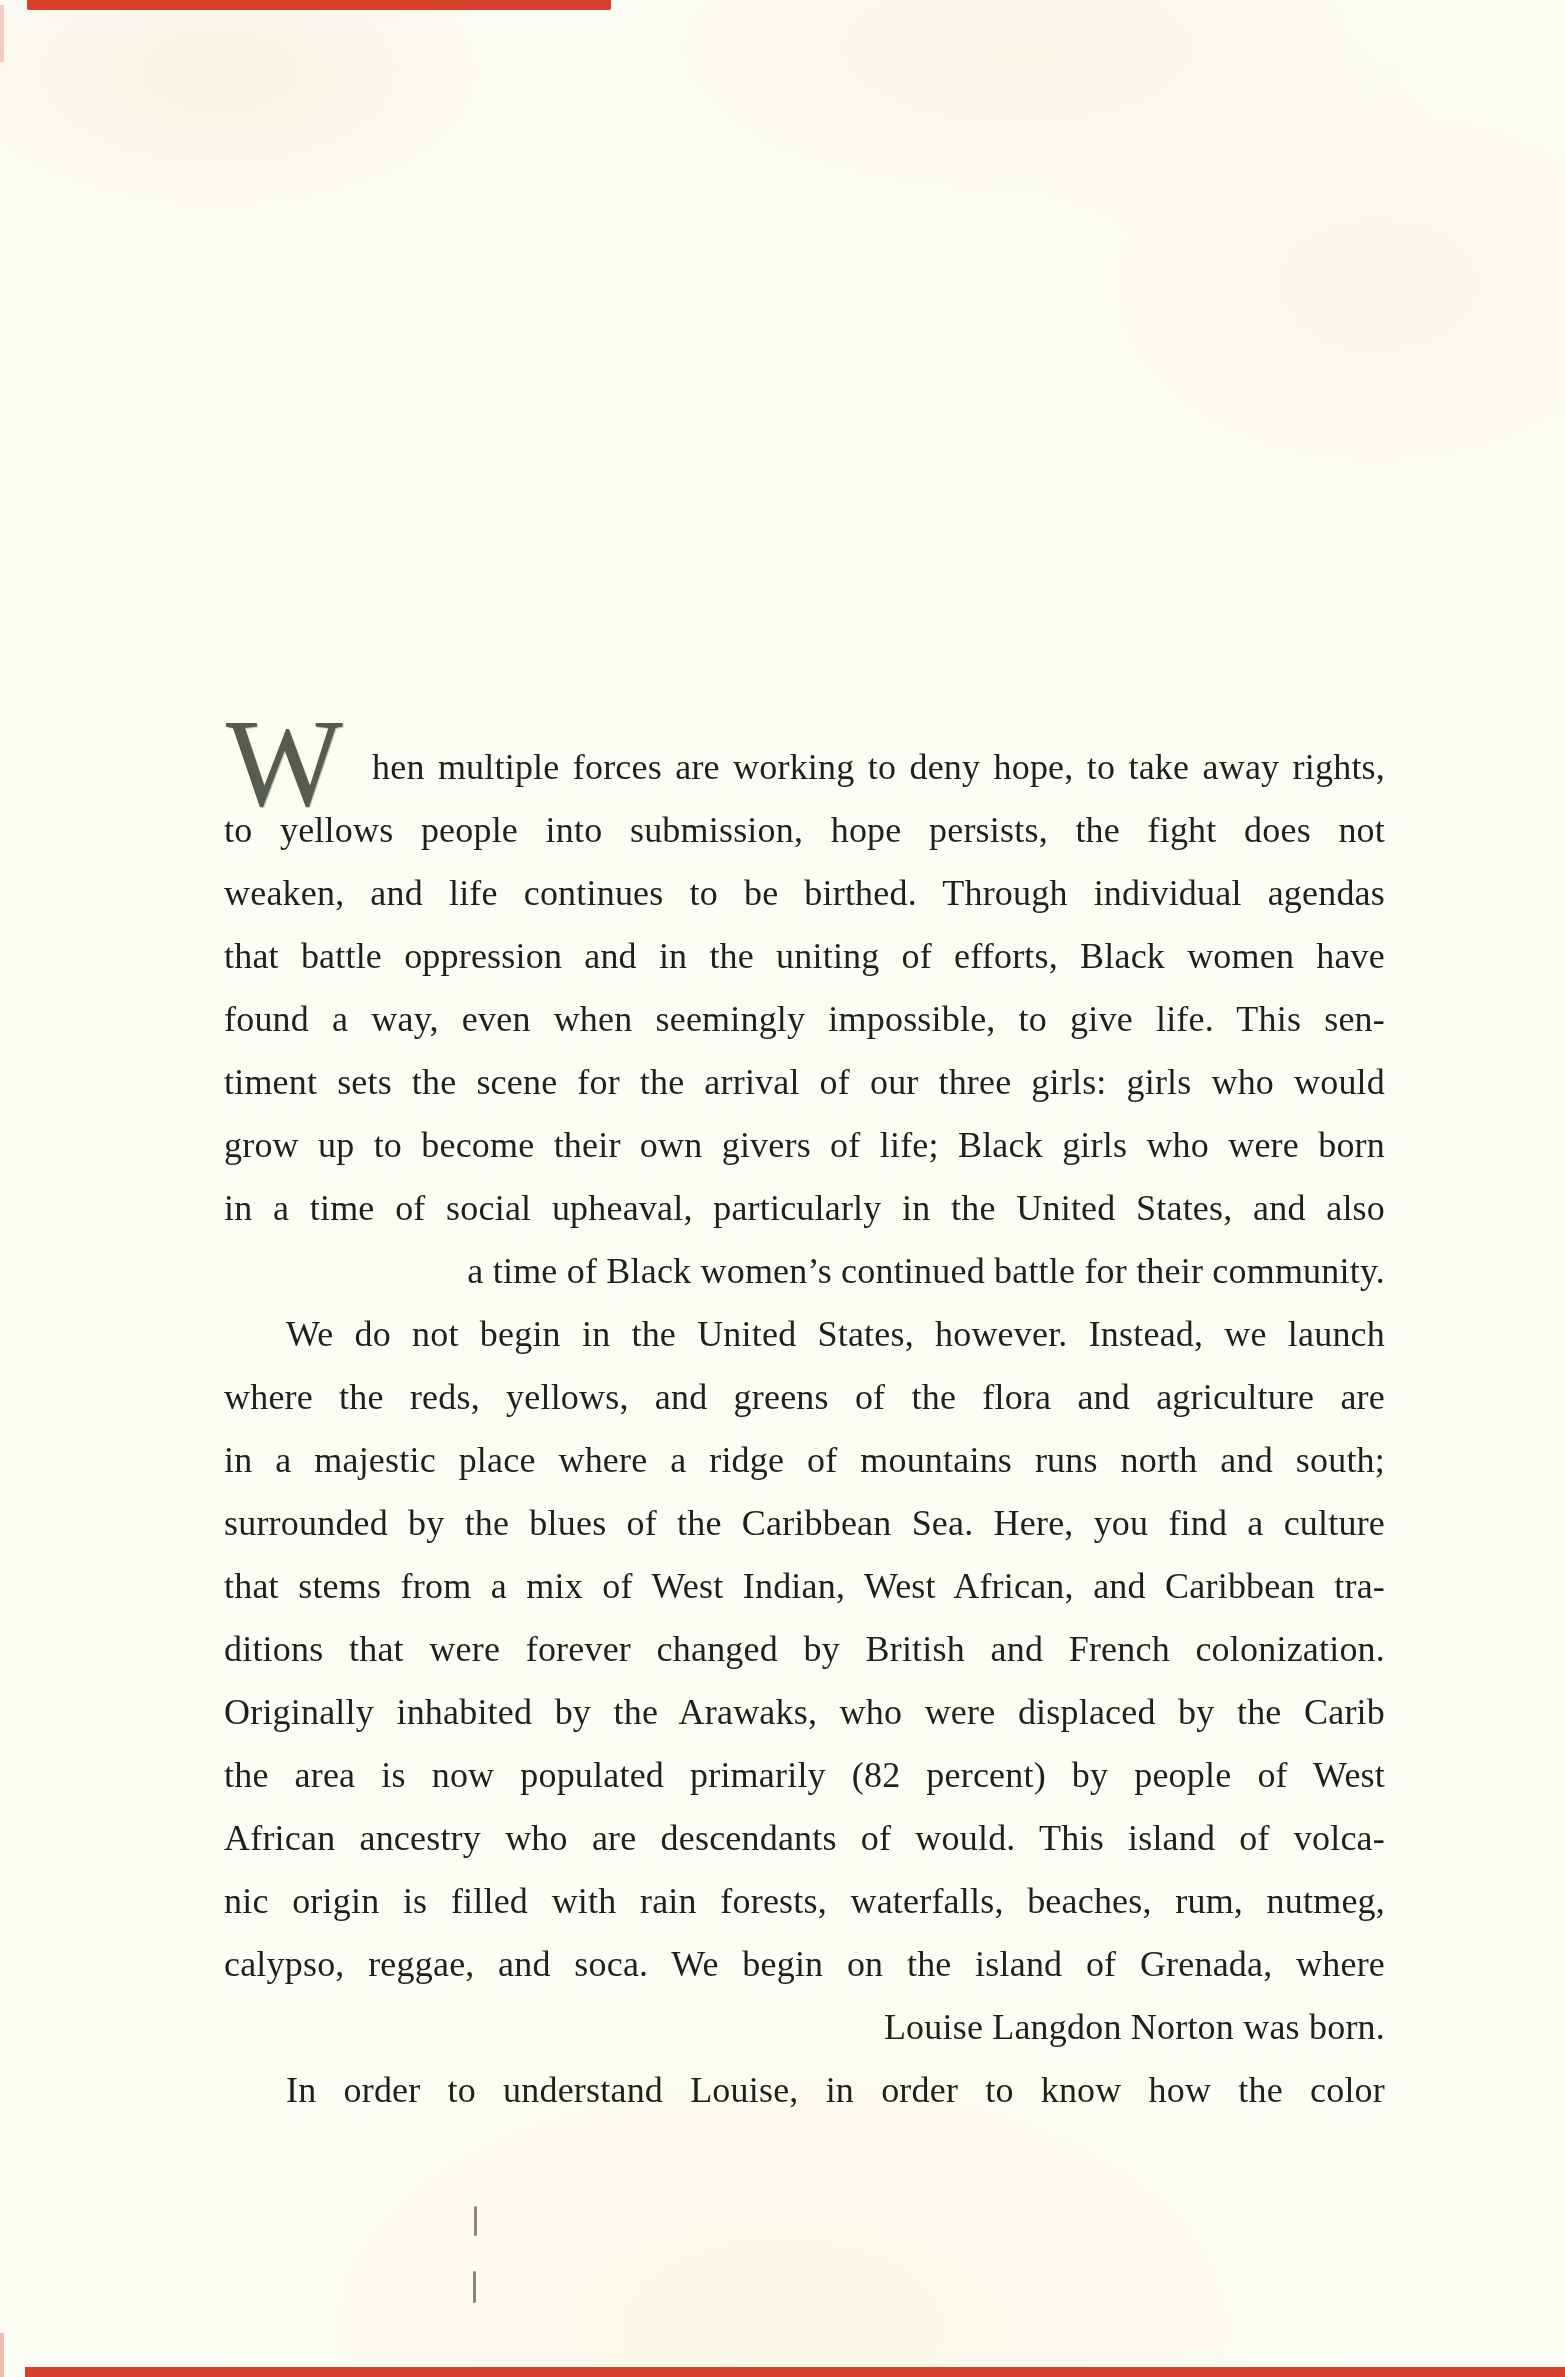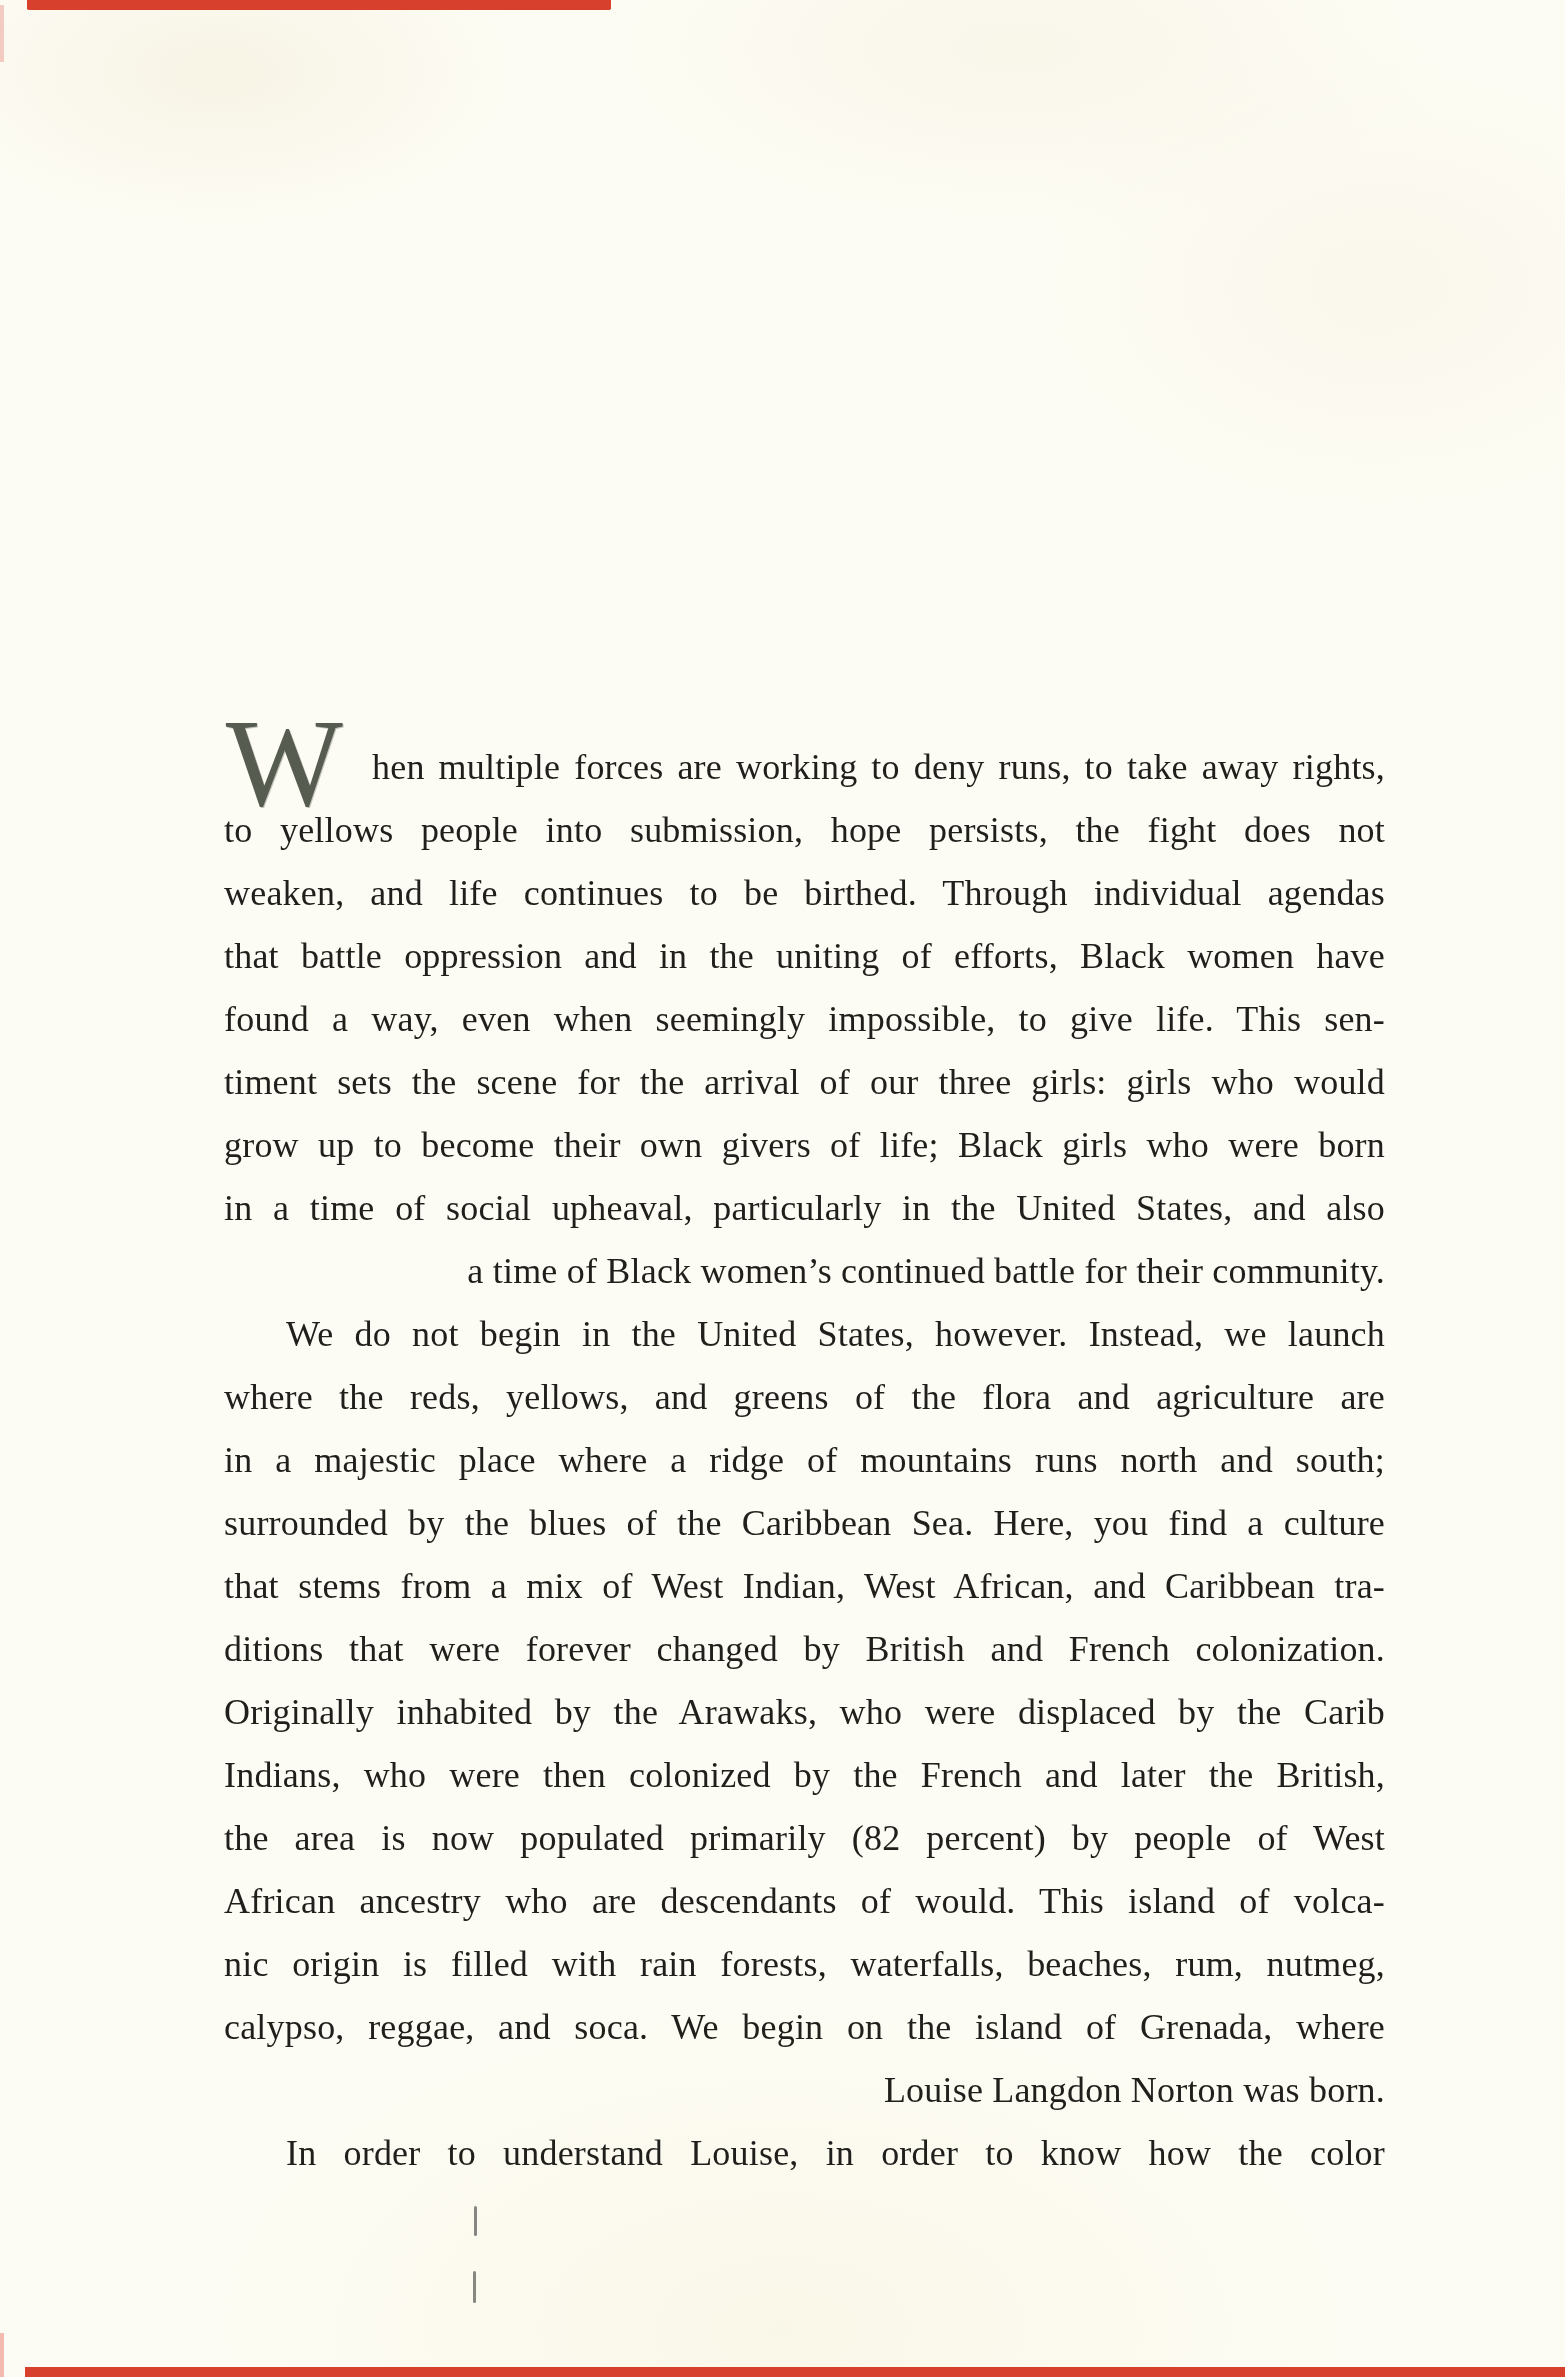--- a/index.html
+++ b/index.html
@@ -79,37 +79,36 @@
   <div class="edge edge-bottom-red" style="background-color: rgb(215, 64, 44);"></div>
   <div class="edge edge-left-top" style="background-color: rgb(237, 164, 154);"></div>
   <div class="edge edge-left-bottom" style="background-color: rgb(237, 164, 154);"></div>
 
   <div class="tick tick-1" style="background-color: rgb(95, 95, 93);"></div>
   <div class="tick tick-2" style="background-color: rgb(95, 95, 93);"></div>
 
   <div class="text-block" style="color: rgb(33, 31, 28);">
     <span class="drop-cap" style="color: rgb(86, 92, 80);">W</span>
 
-  <div class="line just dropline">hen multiple forces are working to deny runs, to take away rights,</div>
+  <div class="line just dropline">hen multiple forces are working to deny hope, to take away rights,</div>
       <div class="line just">to yellows people into submission, hope persists, the fight does not</div>
       <div class="line just">weaken, and life continues to be birthed. Through individual agendas</div>
       <div class="line just">that battle oppression and in the uniting of efforts, Black women have</div>
       <div class="line just">found a way, even when seemingly impossible, to give life. This sen-</div>
       <div class="line just">timent sets the scene for the arrival of our three girls: girls who would</div>
       <div class="line just">grow up to become their own givers of life; Black girls who were born</div>
       <div class="line just">in a time of social upheaval, particularly in the United States, and also</div>
       <div class="line">a time of Black women’s continued battle for their community.</div>
       <div class="line just indent">We do not begin in the United States, however. Instead, we launch</div>
       <div class="line just">where the reds, yellows, and greens of the flora and agriculture are</div>
       <div class="line just">in a majestic place where a ridge of mountains runs north and south;</div>
       <div class="line just">surrounded by the blues of the Caribbean Sea. Here, you find a culture</div>
       <div class="line just">that stems from a mix of West Indian, West African, and Caribbean tra-</div>
       <div class="line just">ditions that were forever changed by British and French colonization.</div>
       <div class="line just">Originally inhabited by the Arawaks, who were displaced by the Carib</div>
-      <div class="line just">Indians, who were then colonized by the French and later the British,</div>
       <div class="line just">the area is now populated primarily (82 percent) by people of West</div>
       <div class="line just">African ancestry who are descendants of would. This island of volca-</div>
       <div class="line just">nic origin is filled with rain forests, waterfalls, beaches, rum, nutmeg,</div>
       <div class="line just">calypso, reggae, and soca. We begin on the island of Grenada, where</div>
       <div class="line">Louise Langdon Norton was born.</div>
       <div class="line just indent">In order to understand Louise, in order to know how the color</div>
     </div>
 
 </div>
 

